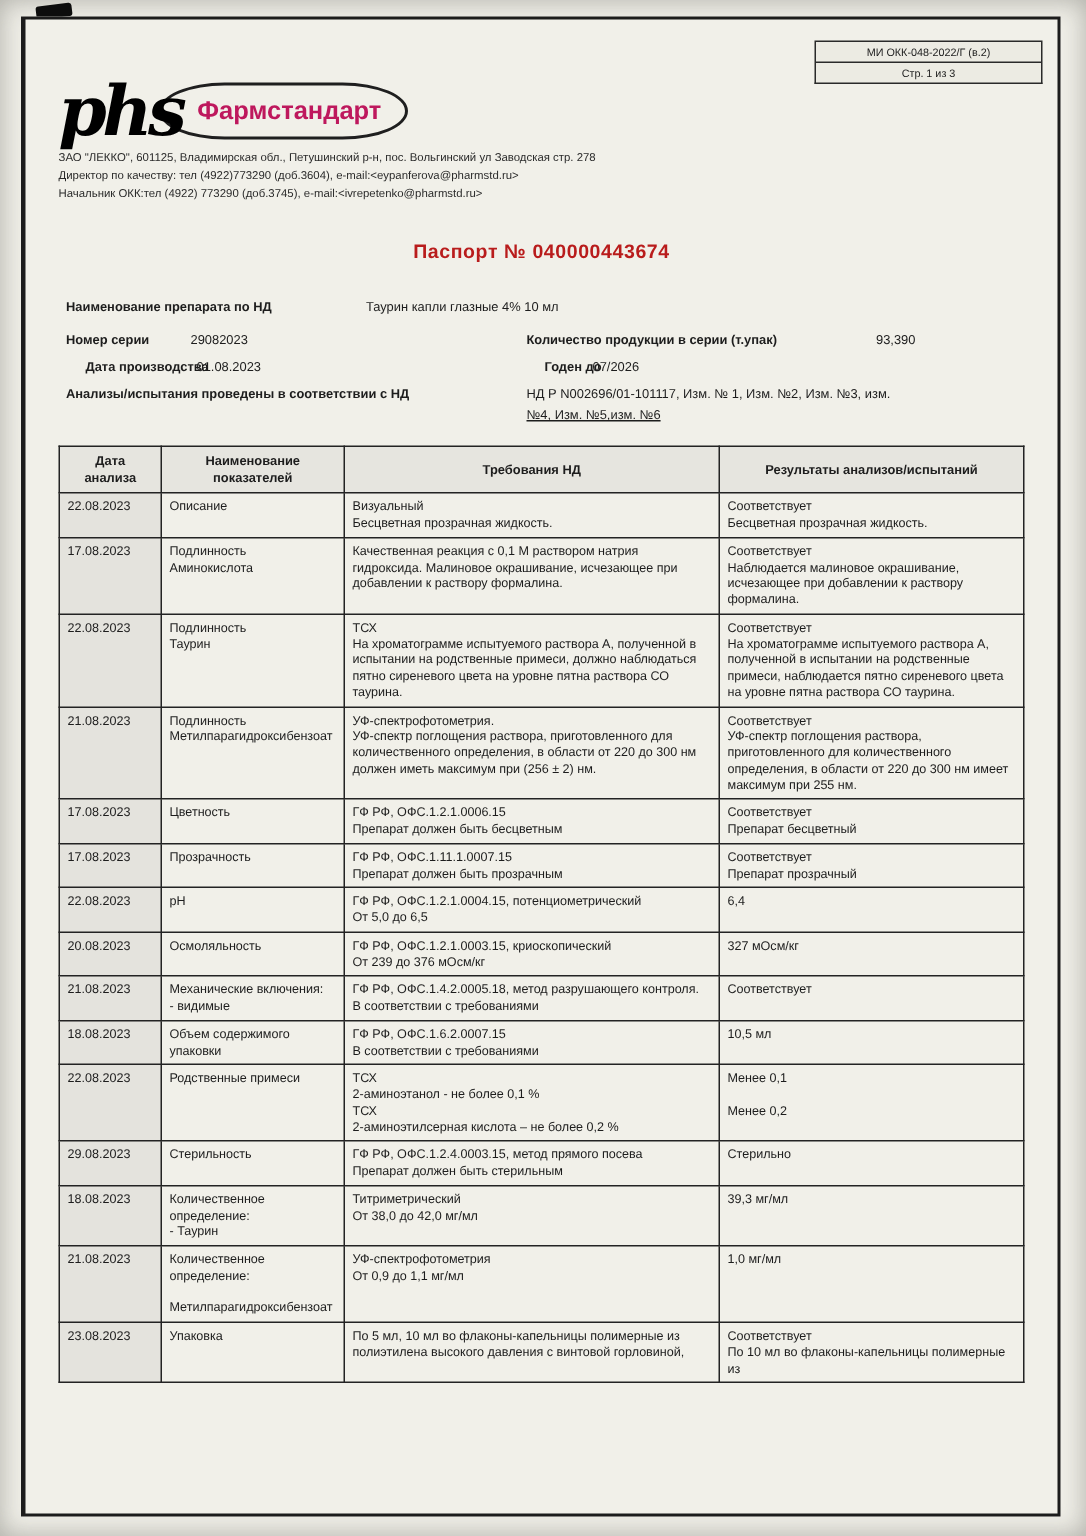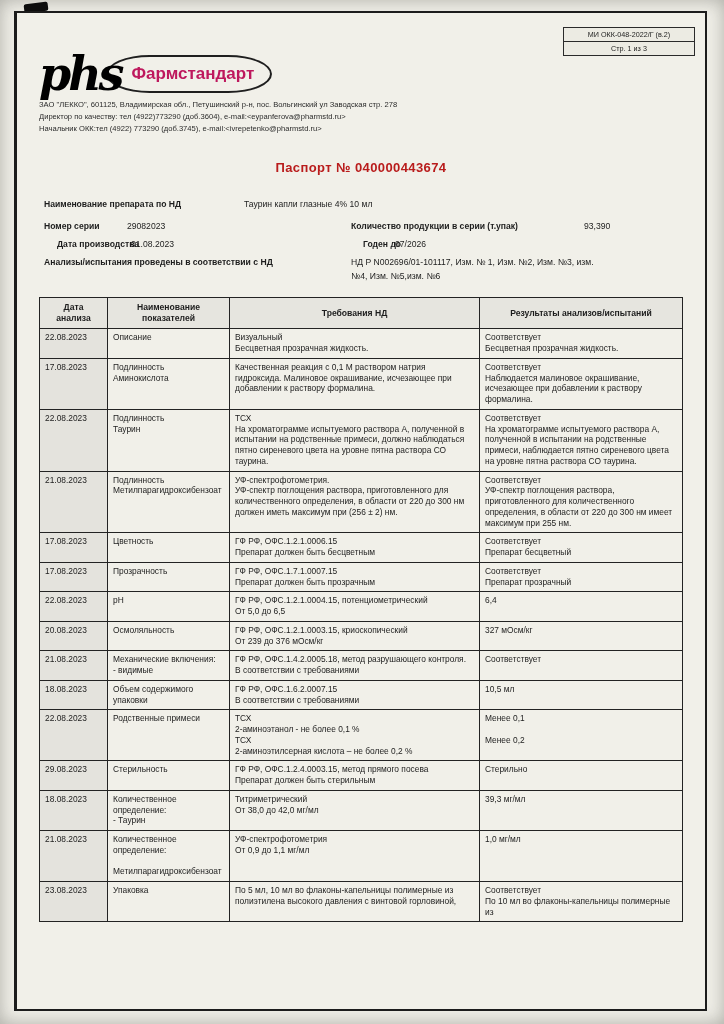--- a/index.html
+++ b/index.html
@@ -20,21 +20,21 @@
     position:absolute;left:14px;top:11px;right:17px;bottom:13px;
     border:2px solid #1c1c1c;
     border-left-width:3px;
     padding:0 22px;
     overflow:hidden;
     background:#f1f0e9;
   }
   .artifact-a{position:absolute;left:24px;top:3px;width:24px;height:9px;background:#0d0d0d;transform:rotate(-7deg);border-radius:2px;}
   .artifact-b{position:absolute;left:38px;top:12px;width:9px;height:5px;background:#111;}
   .docbox{
-    position:absolute;top:14px;right:10px;width:132px;
+    position:absolute;top:14px;right:10px;width:152px;
     font-size:7.2px;text-align:center;background:#ecebe3;
   }
   .docbox-row{border:1px solid #2a2a2a;padding:2px 3px;}
   .docbox-row + .docbox-row{border-top:none;}
   .logo-row{display:flex;align-items:center;margin:42px 0 0 0;}
   .phs{
     font-family:"DejaVu Serif",serif;font-style:italic;font-weight:bold;
     font-size:46px;line-height:.8;letter-spacing:-3px;color:#000000;
     position:relative;z-index:2;margin-right:-16px;
   }
@@ -100,21 +100,21 @@
       <span class="b" style="left:312px;top:22px;">Количество продукции в серии (т.упак)</span>
       <span style="left:545px;top:22px;text-align:center;">93,390</span>
 
       <span class="b" style="left:18px;top:40px;">Дата производства</span>
       <span style="left:92px;top:40px;">01.08.2023</span>
       <span class="b" style="left:312px;top:40px;padding-left:12px;">Годен до</span>
       <span style="left:356px;top:40px;">07/2026</span>
 
       <span class="b" style="left:5px;top:58px;">Анализы/испытания проведены в соответствии с НД</span>
       <span style="left:312px;top:58px;">НД Р N002696/01-101117,  Изм. № 1, Изм. №2, Изм. №3, изм.</span>
-      <span style="left:312px;top:72px;">№4, Изм. №5,изм. №6</span>
+      <span style="left:312px;top:72px;text-decoration:underline;">№4, Изм. №5,изм. №6</span>
     </div>
 
     <table class="analysis">
       <colgroup>
         <col class="c-date">
           <col class="c-ind">
           <col class="c-req">
           <col class="c-res">
       </colgroup>
       <thead>
@@ -166,21 +166,21 @@
             <td class="cell-date">17.08.2023</td>
             <td class="cell-indicator">Цветность</td>
             <td class="cell-req">ГФ РФ, ОФС.1.2.1.0006.15
 Препарат должен быть бесцветным</td>
             <td class="cell-res">Соответствует
 Препарат бесцветный</td>
           </tr>
           <tr>
             <td class="cell-date">17.08.2023</td>
             <td class="cell-indicator">Прозрачность</td>
-            <td class="cell-req">ГФ РФ, ОФС.1.7.1.0007.15
+            <td class="cell-req">ГФ РФ, ОФС.1.11.1.0007.15
 Препарат должен быть прозрачным</td>
             <td class="cell-res">Соответствует
 Препарат прозрачный</td>
           </tr>
           <tr>
             <td class="cell-date">22.08.2023</td>
             <td class="cell-indicator">рН</td>
             <td class="cell-req">ГФ РФ, ОФС.1.2.1.0004.15, потенциометрический
 От 5,0 до 6,5</td>
             <td class="cell-res">6,4</td>

